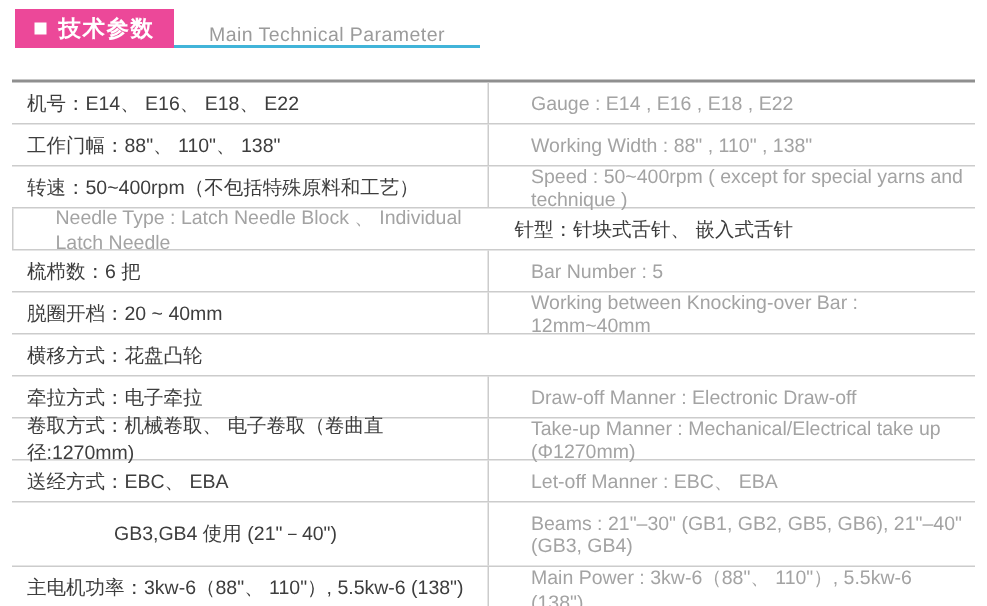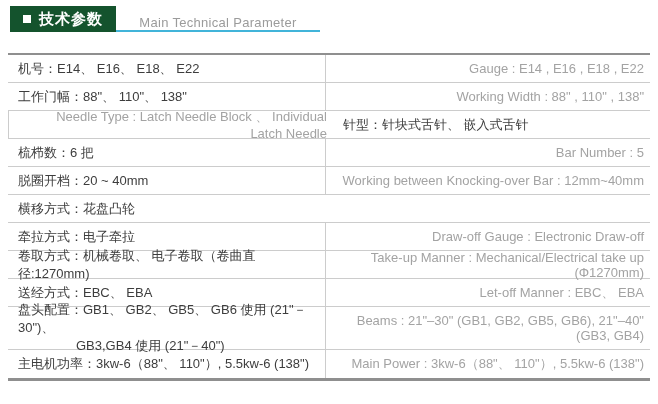--- a/index.html
+++ b/index.html
@@ -2,21 +2,21 @@
 <html><head>
 <meta charset="utf-8">
 <style>
   * { margin: 0; padding: 0; box-sizing: border-box; }
   html, body { width: 658px; height: 404px; background: #ffffff; overflow: hidden; }
   body { font-family: "Liberation Sans", "DejaVu Sans", sans-serif; }
 
   
   .header { display: flex; align-items: stretch; margin: 6px 0 0 10px; height: 26px; }
   .title-box {
-    background: #14532d; color: #ffffff; display: flex; align-items: center;
+    background: #ec4899; color: #ffffff; display: flex; align-items: center;
     gap: 8px; padding: 12px 13px; font-size: 15px; font-weight: bold;
     letter-spacing: 1px; white-space: nowrap;
   }
   .title-box .sq { width: 8px; height: 8px; background: #ffffff; display: inline-block; }
   .title-en {
     width: 204px; display: flex; align-items: flex-end; justify-content: center;
     font-size: 13px; color: #9b9b9b; border-bottom: 2px solid #41b4d9;
     white-space: nowrap; letter-spacing: 0.3px;
   }
 
@@ -24,21 +24,21 @@
   .table {
     margin: 21px 8px 0 8px;
     border-top: 2px solid #8f8f8f;
     border-bottom: 3px solid #8f8f8f;
   }
   .row { display: flex; height: 28px; border-bottom: 1px solid #cccccc; }
   .row.tall { height: 43px; }
   .row:last-child { border-bottom: none; }
   .cell { display: flex; flex-direction: column; justify-content: center; font-size: 13px; }
   .cell.cn { width: 317px; padding-left: 10px; padding-right: 6px; color: #3d3d3d; }
-  .cell.en { flex: 1; border-left: 1px solid #cccccc; padding-left: 12px; padding-right: 6px; color: #a3a3a3; text-align: right; }
+  .cell.en { flex: 1; border-left: 1px solid #cccccc; padding-left: 28px; padding-right: 6px; color: #a3a3a3; }
   .cell .indent { padding-left: 58px; }
   .cell div { line-height: 18px; }
 </style>
 </head>
 <body>
 
 <div class="header">
   <div class="title-box">
     <span class="sq"></span>
     <span>技术参数</span>
@@ -51,49 +51,52 @@
 <div class="table">
   <div class="row">
     <div class="cell cn">机号：E14、 E16、 E18、 E22</div>
     <div class="cell en">Gauge : E14 , E16 , E18 , E22</div>
   </div>
   <div class="row">
     <div class="cell cn">工作门幅：88"、 110"、 138"</div>
     <div class="cell en">Working Width : 88" , 110" , 138"</div>
   </div>
   <div class="row">
+    <div class="cell cn">转速：50~400rpm（不包括特殊原料和工艺）</div>
+    <div class="cell en">Speed : 50~400rpm ( except for special yarns and technique )</div>
+  </div>
+  <div class="row">
     <div class="cell en">Needle Type : Latch Needle Block 、 Individual Latch Needle</div>
     <div class="cell cn">针型：针块式舌针、 嵌入式舌针</div>
   </div>
   <div class="row">
     <div class="cell cn">梳栉数：6 把</div>
     <div class="cell en">Bar Number : 5</div>
   </div>
   <div class="row">
     <div class="cell cn">脱圈开档：20 ~ 40mm</div>
     <div class="cell en">Working between Knocking-over Bar : 12mm~40mm</div>
   </div>
   <div class="row">
     <div class="cell cn">横移方式：花盘凸轮</div>
   </div>
   <div class="row">
     <div class="cell cn">牵拉方式：电子牵拉</div>
-    <div class="cell en">Draw-off Gauge : Electronic Draw-off</div>
+    <div class="cell en">Draw-off Manner : Electronic Draw-off</div>
   </div>
   <div class="row">
     <div class="cell cn">卷取方式：机械卷取、 电子卷取（卷曲直径:1270mm)</div>
     <div class="cell en">Take-up Manner :  Mechanical/Electrical take up (Φ1270mm)</div>
   </div>
   <div class="row">
     <div class="cell cn">送经方式：EBC、 EBA</div>
     <div class="cell en">Let-off Manner : EBC、 EBA</div>
   </div>
   <div class="row tall">
     <div class="cell cn">
-      <div>盘头配置：GB1、 GB2、 GB5、 GB6 使用 (21"－30")、</div>
       <div class="indent">GB3,GB4 使用 (21"－40")</div>
     </div>
     <div class="cell en">Beams : 21"–30" (GB1, GB2, GB5, GB6),  21"–40" (GB3, GB4)</div>
   </div>
   <div class="row">
     <div class="cell cn">主电机功率：3kw-6（88"、 110"）, 5.5kw-6 (138")</div>
     <div class="cell en">Main Power : 3kw-6（88"、 110"）, 5.5kw-6 (138")</div>
   </div>
 </div>
 

